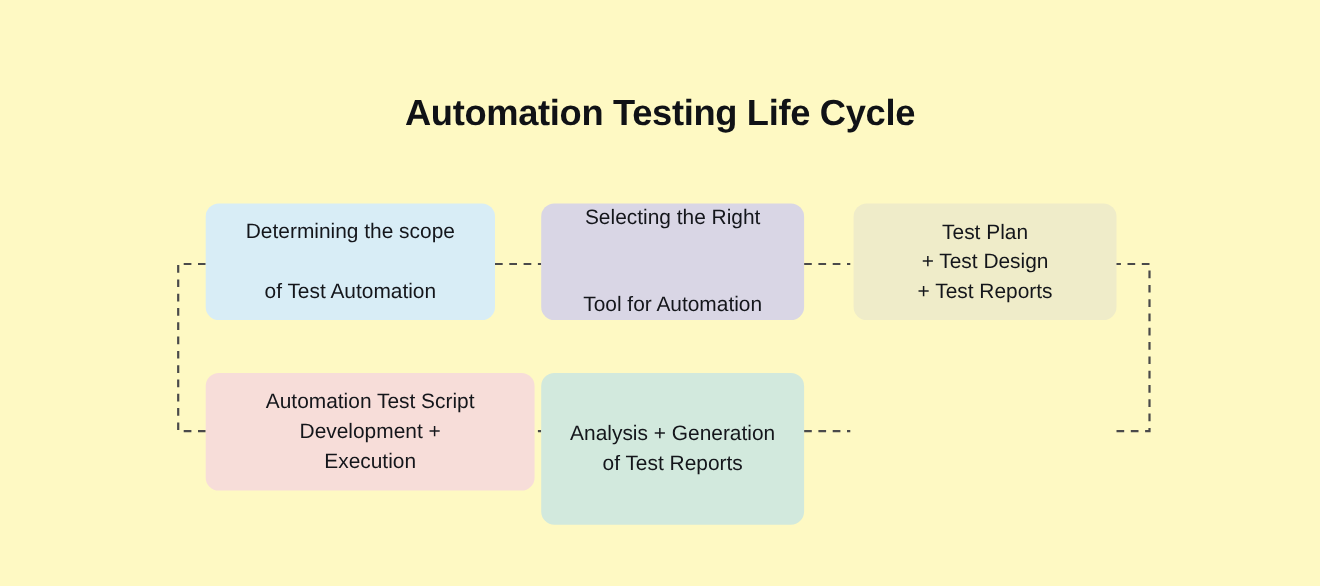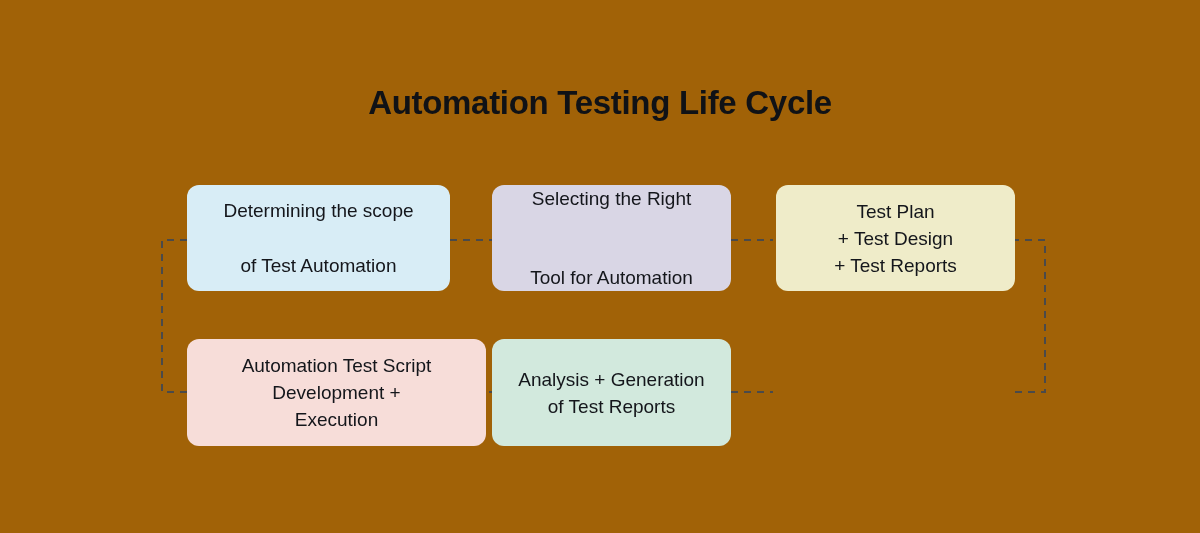--- a/index.html
+++ b/index.html
@@ -42,27 +42,27 @@
     text-align: center;
     font-size: 19px;
     font-weight: 500;
     line-height: 27px;
     color: #14161b;
   }
   .box-1 { left: 187px; top: 185px; width: 263px; height: 106px; gap: 28px; }
   .box-2 { left: 492px; top: 185px; width: 239px; height: 106px; justify-content: space-between; }
   .box-3 { left: 776px; top: 185px; width: 239px; height: 106px; }
   .box-4 { left: 187px; top: 339px; width: 299px; height: 107px; }
-  .box-5 { left: 492px; top: 339px; width: 239px; height: 107px; text-align: center; }
+  .box-5 { left: 492px; top: 339px; width: 239px; height: 138px; text-align: center; }
   .box-6 { left: 773px; top: 339px; width: 239px; height: 107px; }
 </style>
 </head>
 <body>
 
-<div class="canvas" style="background-color: #a16207; text-decoration: underline;">
+<div class="canvas" style="background-color: #fef9c3; text-decoration: underline;">
 
   <h1 class="title">Automation Testing Life Cycle</h1>
 
   <svg class="connector-layer" width="1200" height="533" viewBox="0 0 1200 533" fill="none">
     <path d="M450 240 H492" stroke-width="2" stroke-dasharray="7 6" stroke="#4a4a4a"></path>
     <path d="M731 240 H773" stroke-width="2" stroke-dasharray="7 6" stroke="#4a4a4a"></path>
     <path d="M1012 240 H1045 V392 H1012" stroke-width="2" stroke-dasharray="7 6" stroke="#4a4a4a"></path>
     <path d="M731 392 H773" stroke-width="2" stroke-dasharray="7 6" stroke="#4a4a4a"></path>
     <path d="M450 392 H492" stroke-width="2" stroke-dasharray="7 6" stroke="#4a4a4a"></path>
     <path d="M187 240 H162 V392 H187" stroke-width="2" stroke-dasharray="7 6" stroke="#4a4a4a"></path>

